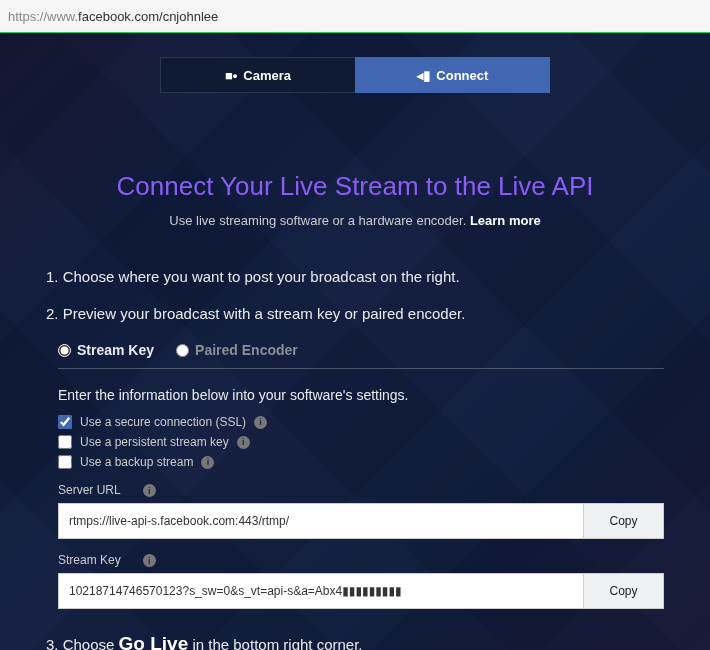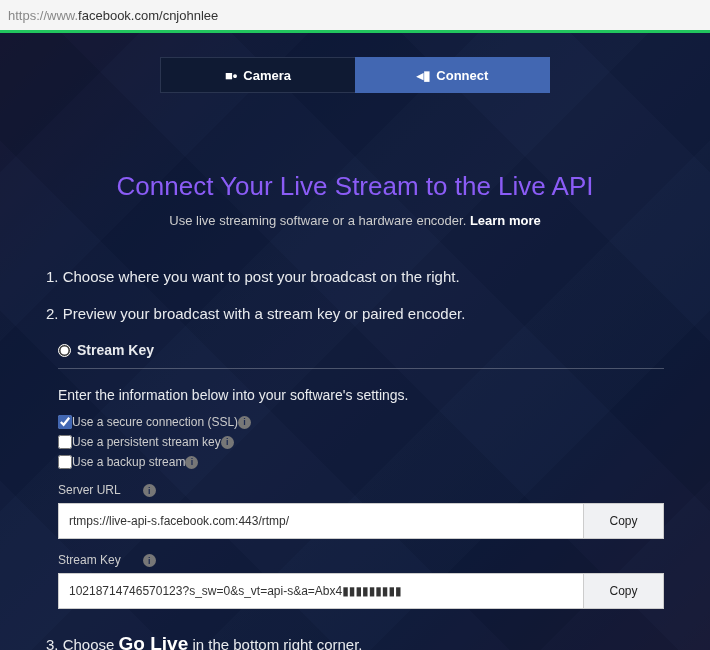--- a/index.html
+++ b/index.html
@@ -1,17 +1,17 @@
 <!DOCTYPE html>
 <html><head>
 <meta charset="utf-8">
 <style>
 *{box-sizing:border-box;margin:0;padding:0}
 body{font-family:Helvetica,Arial,sans-serif;background:#fff}
-.url-bar{height:33px;background:#f5f5f5;border-bottom:3px solid #22c55e;display:flex;align-items:center;padding:0 8px;font-size:13px;color:#333}
+.url-bar{height:33px;background:#f5f5f5;border-bottom:1px solid #22c55e;display:flex;align-items:center;padding:0 8px;font-size:13px;color:#333}
 .url-bar .proto{color:#888}
 .backdrop{position:relative;width:710px;height:617px;background:#0a1530;overflow:hidden}
 .backdrop::before{content:"";position:absolute;inset:0;background:
  linear-gradient(135deg,#2a1f3d 0%,#1a2850 25%,#23305a 50%,#1a2850 75%,#2a1f3d 100%);
  opacity:.9}
 .backdrop::after{content:"";position:absolute;inset:0;background:
  repeating-linear-gradient(45deg,rgba(255,255,255,.02) 0 120px,rgba(0,0,0,.1) 120px 240px),
  repeating-linear-gradient(-45deg,rgba(255,255,255,.02) 0 120px,rgba(0,0,0,.1) 120px 240px);
  opacity:.4}
 .overlay{position:absolute;inset:0;background:rgba(10,20,48,.55);pointer-events:none}
@@ -24,21 +24,21 @@
 .sub{color:#ccc;text-align:center;font-size:13px;margin-top:11px}
 .sub b{color:#fff}
 .body{padding:0 46px;margin-top:40px;color:#e9ebee;font-size:15px}
 .step{margin-bottom:20px}
 .step .num{display:inline}
 .radio-row{display:flex;gap:22px;margin:18px 0 6px 12px;padding-bottom:10px;border-bottom:1px solid rgba(255,255,255,.25);font-size:14px;font-weight:bold}
 .radio-row label{display:flex;align-items:center;gap:6px;cursor:pointer}
 .radio-row input{accent-color:#fff}
 .radio-row .dim{color:#8a8f98}
 .instr{margin:18px 0 12px 12px;font-size:14px}
-.chk{display:flex;align-items:center;gap:0;margin:6px 0 6px 12px;font-size:12px;color:#ccc}
+.chk{display:flex;align-items:center;gap:8px;margin:6px 0 6px 12px;font-size:12px;color:#ccc}
 .chk input{width:14px;height:14px;accent-color:#4267b2}
 .info{display:inline-flex;width:13px;height:13px;border-radius:50%;background:#777;color:#1a2850;font-size:9px;align-items:center;justify-content:center;font-weight:bold}
 .field-label{margin:14px 0 6px 12px;font-size:12px;color:#ccc;display:flex;align-items:flex-end;gap:22px}
 .field-row{display:flex;margin:0 0 12px 12px}
 .field-row input{flex:1;height:36px;border:1px solid #ccc;background:#fff;font-size:12px;padding:8px 10px;color:#333}
 .copy-btn{width:80px;height:36px;background:#f0f1f3;border:1px solid #ccc;border-left:none;font-size:12px;cursor:pointer;color:#222}
 .step3{margin-top:24px;font-size:15px}
 .step3 b{font-size:19px;font-weight:bold;color:#fff}
 .glyph{font-family:Arial}
 </style>
@@ -74,20 +74,24 @@
 <div class="body">
 
 <p class="step"><span class="num">1. </span><span>Choose where you want to post your broadcast on the right.</span></p>
 <p class="step"><span class="num">2. </span><span>Preview your broadcast with a stream key or paired encoder.</span></p>
 
 <div class="radio-row">
   <label>
             <input type="radio" name="mode" checked="" style="">
             <span>Stream Key</span>
           </label>
+  <label class="dim">
+            <input type="radio" name="mode" style="">
+            <span>Paired Encoder</span>
+          </label>
 </div>
 
 <p class="instr">Enter the information below into your software's settings.</p>
 
 <label class="chk">
           <input type="checkbox" checked="" style="">
           <span>Use a secure connection (SSL)</span>
           <span class="info">i</span>
         </label>
 <label class="chk">

